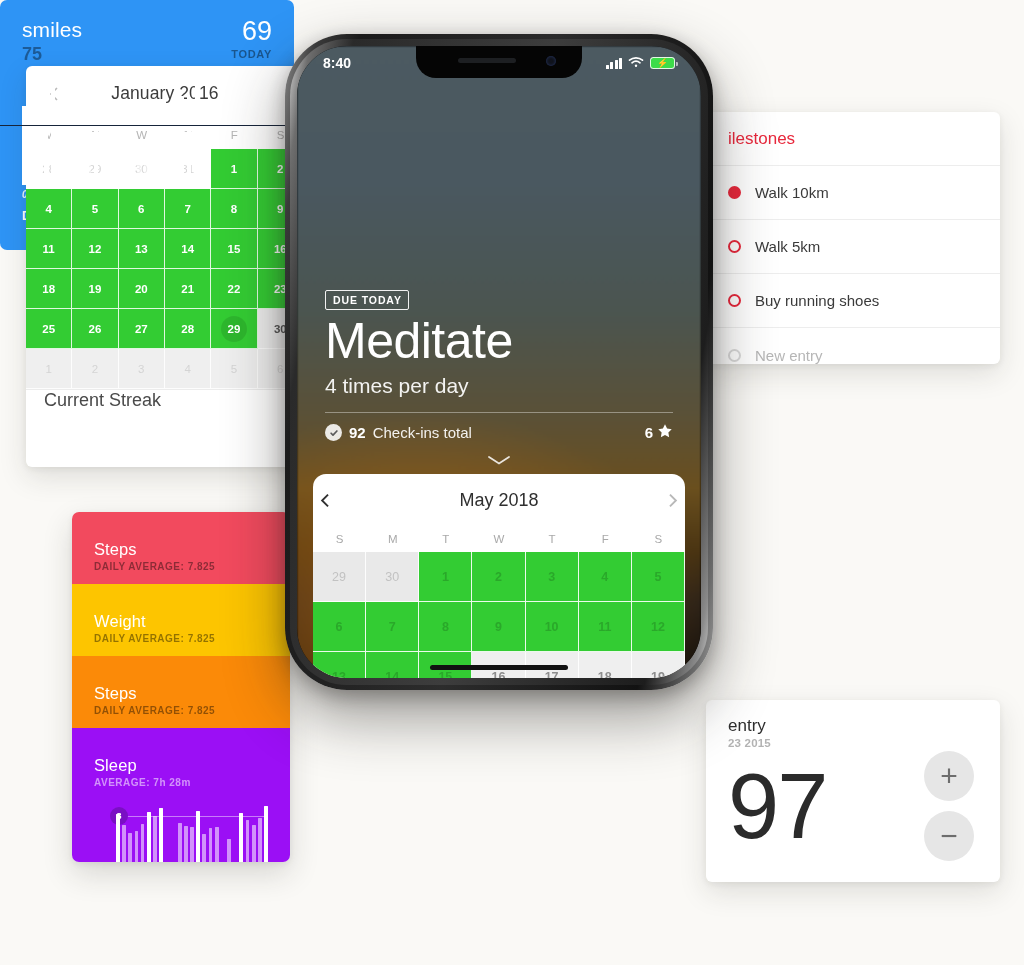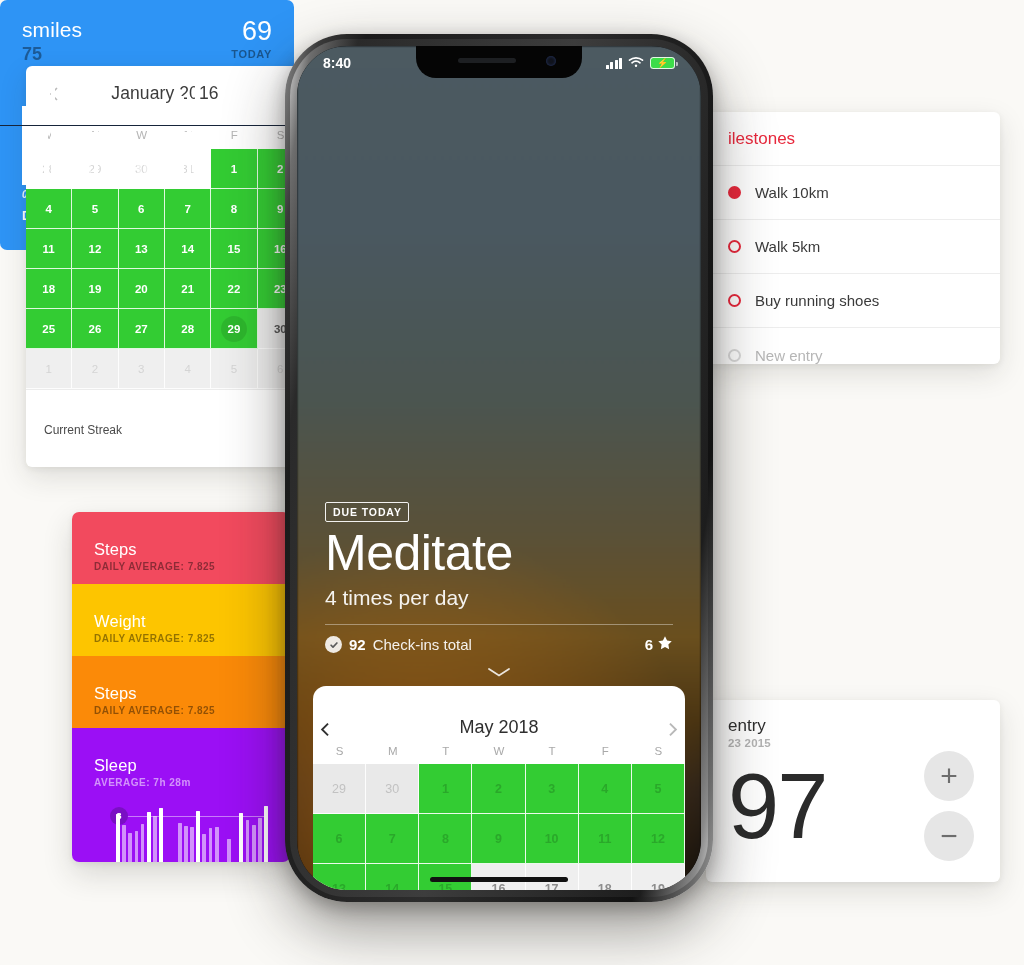--- a/index.html
+++ b/index.html
@@ -50,22 +50,22 @@
   .cal-cell.out  { color: #d4d4d4; background: #fff; font-weight: normal; }
   .cal-cell.out.tail { background: #efefef; }
   .cal-cell.done { background: #33cc33; color: #fff; }
   .cal-cell.idle { background: #efefef; color: #555; }
   .cal-cell.today-ring::after {
     content: ""; position: absolute; width: 26px; height: 26px;
     border-radius: 50%; background: rgba(0,0,0,.10);
   }
   .cal-cell.today-ring span { position: relative; z-index: 1; }
   .streak-row {
-    height: 48px; display: flex; align-items: flex-end; padding: 0 18px;
-    font-size: 12px; color: #4a4a4a; border-top: 1px solid #ececec;
+    height: 48px; display: flex; align-items: flex-start; padding: 0 18px;
+    font-size: 18px; color: #4a4a4a; border-top: 1px solid #ececec;
   }
 
   
   #stat-stack {
     position: absolute; left: 72px; top: 512px; width: 218px; height: 350px;
     border-radius: 7px; overflow: hidden;
     box-shadow: 0 12px 30px rgba(40,38,34,.16), 0 2px 6px rgba(40,38,34,.08);
   }
   .stat-row { padding: 28px 22px 12px; }
   .stat-name { font-size: 16.5px; color: #fff; letter-spacing: .1px; }
@@ -166,21 +166,21 @@
   .wt-num { font-size: 92px; font-weight: 300; color: #2b2b2b; line-height: 1.05; letter-spacing: -2px; }
   .wt-btns { display: flex; flex-direction: column; gap: 10px; padding-right: 4px; }
   .wt-btn {
     width: 50px; height: 50px; border-radius: 50%; background: #e6e6e6;
     display: flex; align-items: center; justify-content: center;
     color: #6d6d6d; font-size: 30px; font-weight: 300; line-height: 1;
   }
 
   
   #phone {
-    position: absolute; left: 285px; top: 34px; width: 428px; height: 868px;
+    position: absolute; left: 285px; top: 34px; width: 428px; height: 656px;
     border-radius: 62px;
     background: linear-gradient(105deg,#ララ);
     background: linear-gradient(100deg,#8e8e8e 0%,#3a3a3a 6%,#1b1b1b 14%,#2c2c2c 50%,#121212 86%,#6b6b6b 96%,#9d9d9d 100%);
     box-shadow: 0 26px 60px rgba(30,28,25,.45), 0 6px 18px rgba(30,28,25,.3);
     padding: 12px;
   }
   #phone::before {
     content: ""; position: absolute; inset: 5px; border-radius: 57px;
     background: linear-gradient(100deg,#d8d8d8 0%,#6e6e6e 4%,#2a2a2a 12%,#3d3d3d 50%,#1d1d1d 88%,#8a8a8a 97%,#cfcfcf 100%);
   }
@@ -255,21 +255,21 @@
   .hs-left b { font-weight: bold; color: #fff; }
   .hs-right { display: flex; align-items: center; gap: 4px; font-weight: bold; color: #fff; }
   .hero-caret { display: flex; justify-content: center; margin-top: 12px; color: rgba(255,255,255,.85); }
 
   
   .sheet {
     position: absolute; left: 16px; right: 16px; bottom: 0; z-index: 3;
     background: #fff; border-radius: 13px 13px 0 0; overflow: hidden; height: 204px;
   }
   .sheet-head {
-    height: 52px; display: flex; align-items: flex-end; justify-content: space-between;
+    height: 52px; display: flex; align-items: center; justify-content: space-between;
     padding: 0 4px; color: #2f2f2f;
   }
   .sheet-title { font-size: 18px; }
   .sheet-nav { width: 17px; height: 17px; color: #2f2f2f; }
   .sheet-nav.next { color: #b8b8b8; }
   .sheet-dow { display: grid; grid-template-columns: repeat(7,1fr); height: 26px; }
   .sheet-dow div {
     display: flex; align-items: center; justify-content: center;
     font-size: 11.5px; color: #a9a9a9;
   }

